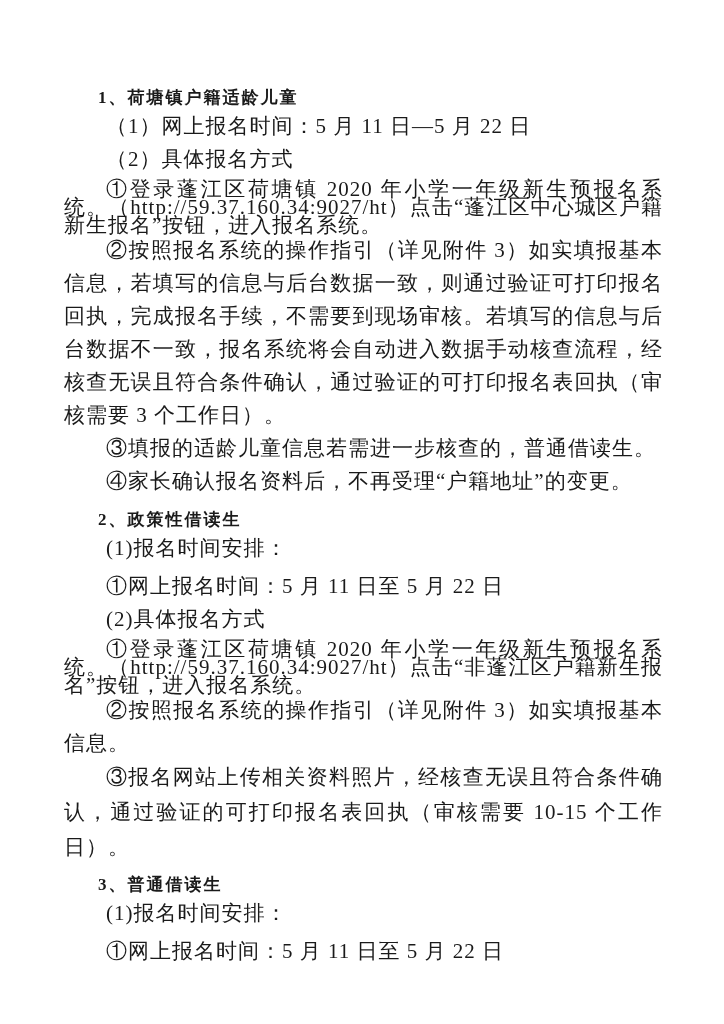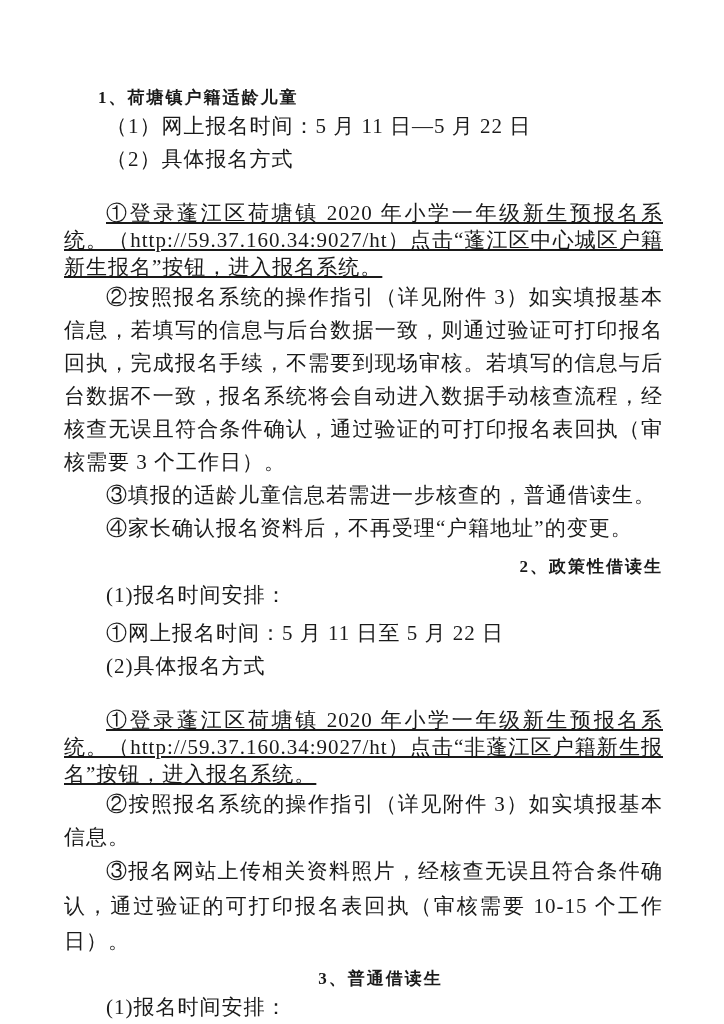--- a/index.html
+++ b/index.html
@@ -22,29 +22,28 @@
     text-indent: 2em;
   }
   .para {
     font-size: 21px;
     line-height: 33px;
     letter-spacing: 1px;
     text-indent: 2em;
     text-align: justify;
   }
   .para-url {
-    line-height: 27px;
-    margin-top: 24px;
-    text-decoration: underline;
+    line-height: 18px;
+    margin-top: 4px;
   }
   .para-wide {
     line-height: 35px;
   }
-  .mt10 { margin-top: 10px; text-align: right; }
-  .mt8  { margin-top: 8px; text-align: center; }
+  .mt10 { margin-top: 10px; }
+  .mt8  { margin-top: 8px; }
   .mt5  { margin-top: 5px; }
 </style>
 </head>
 <body>
 
 <div class="page">
 
   <section>
     <p class="heading">1、荷塘镇户籍适龄儿童</p>
     <p class="para">（1）网上报名时间：5 月 11 日—5 月 22 日</p>

